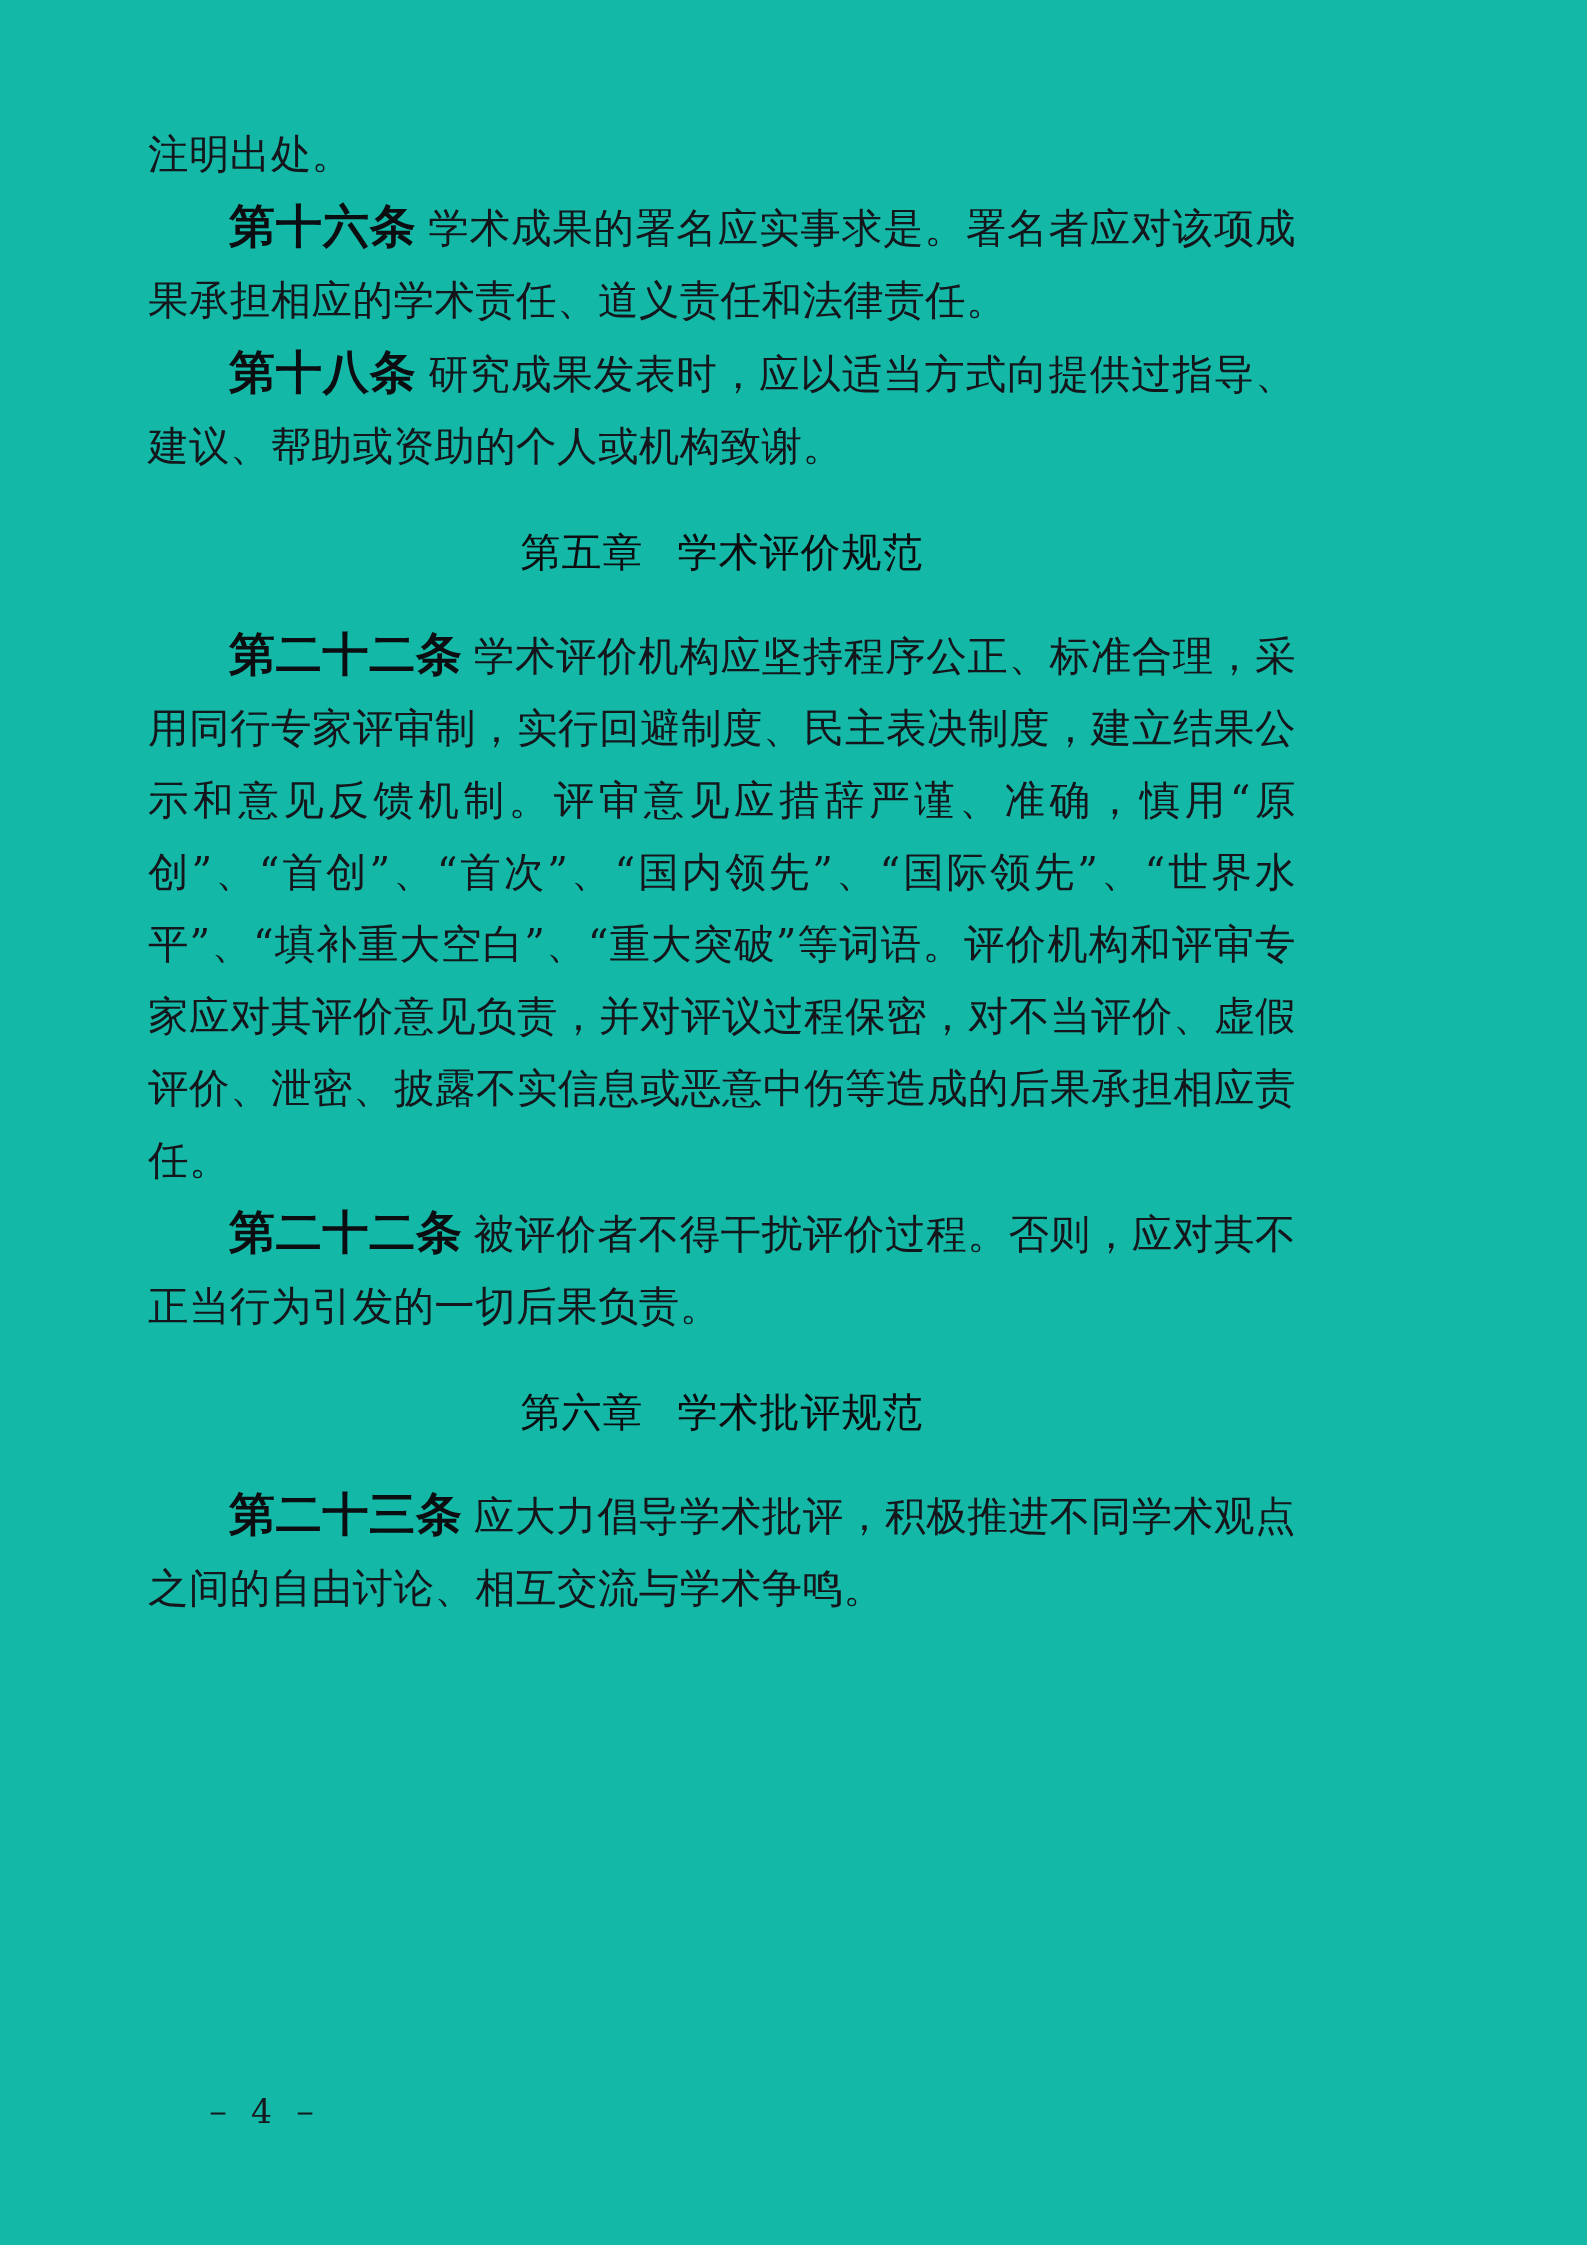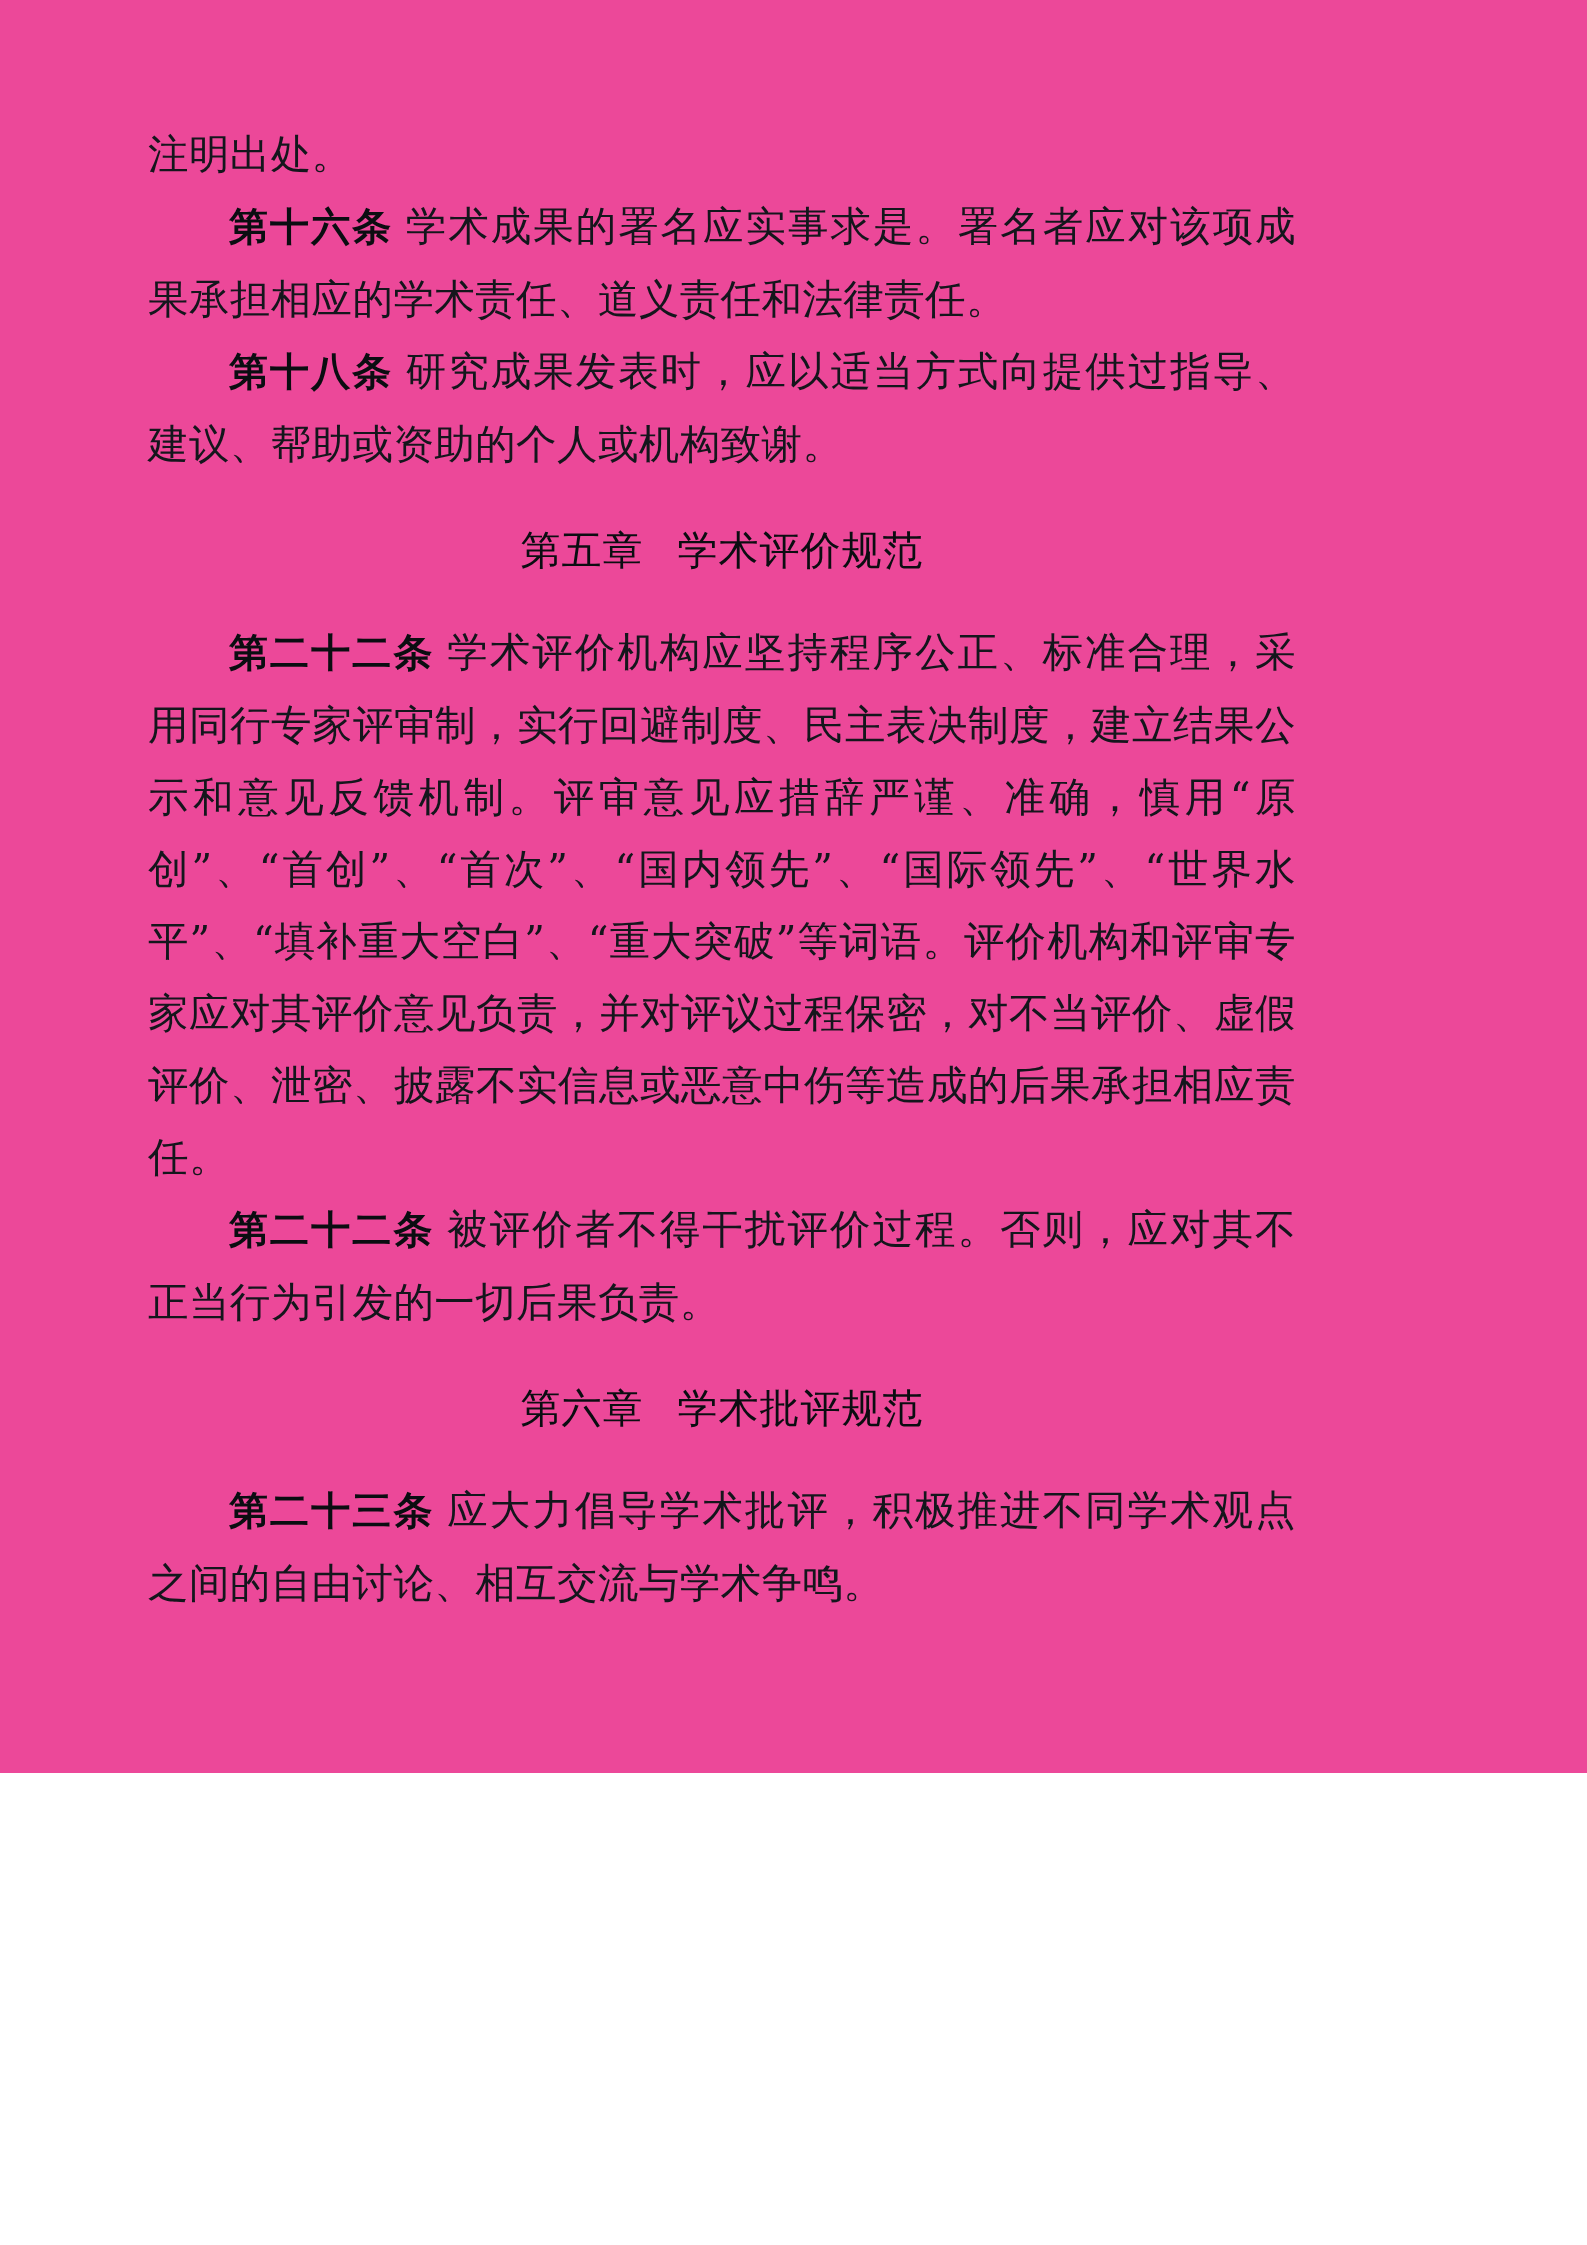--- a/index.html
+++ b/index.html
@@ -6,22 +6,22 @@
     margin: 0;
     padding: 0;
     background: #ffffff;
   }
   body {
     font-family: "DejaVu Serif", serif;
   }
   .page {
     position: relative;
     width: 1587px;
-    height: 1773px;
-    background: #ec4899;
+    height: 2245px;
+    background: #14b8a6;
     box-sizing: border-box;
     overflow: hidden;
     padding-left: 40px;
   }
   .page-inner {
     position: absolute;
     left: 148px;
     top: 118px;
     width: 1148px;
   }
@@ -37,21 +37,21 @@
     margin: 0 0 0 0;
     white-space: normal;
   }
   .para.indent {
     text-indent: 81px;
   }
   
   .art-label {
     font-family: "DejaVu Sans", "Liberation Sans", sans-serif;
     font-weight: bold;
-    font-size: 39px;
+    font-size: 46px;
     letter-spacing: 0.5px;
     color: #0b0d11;
   }
   .art-gap {
     display: inline-block;
     width: 11px;
   }
   
   .chapter {
     font-family: "DejaVu Sans", "Liberation Sans", sans-serif;

